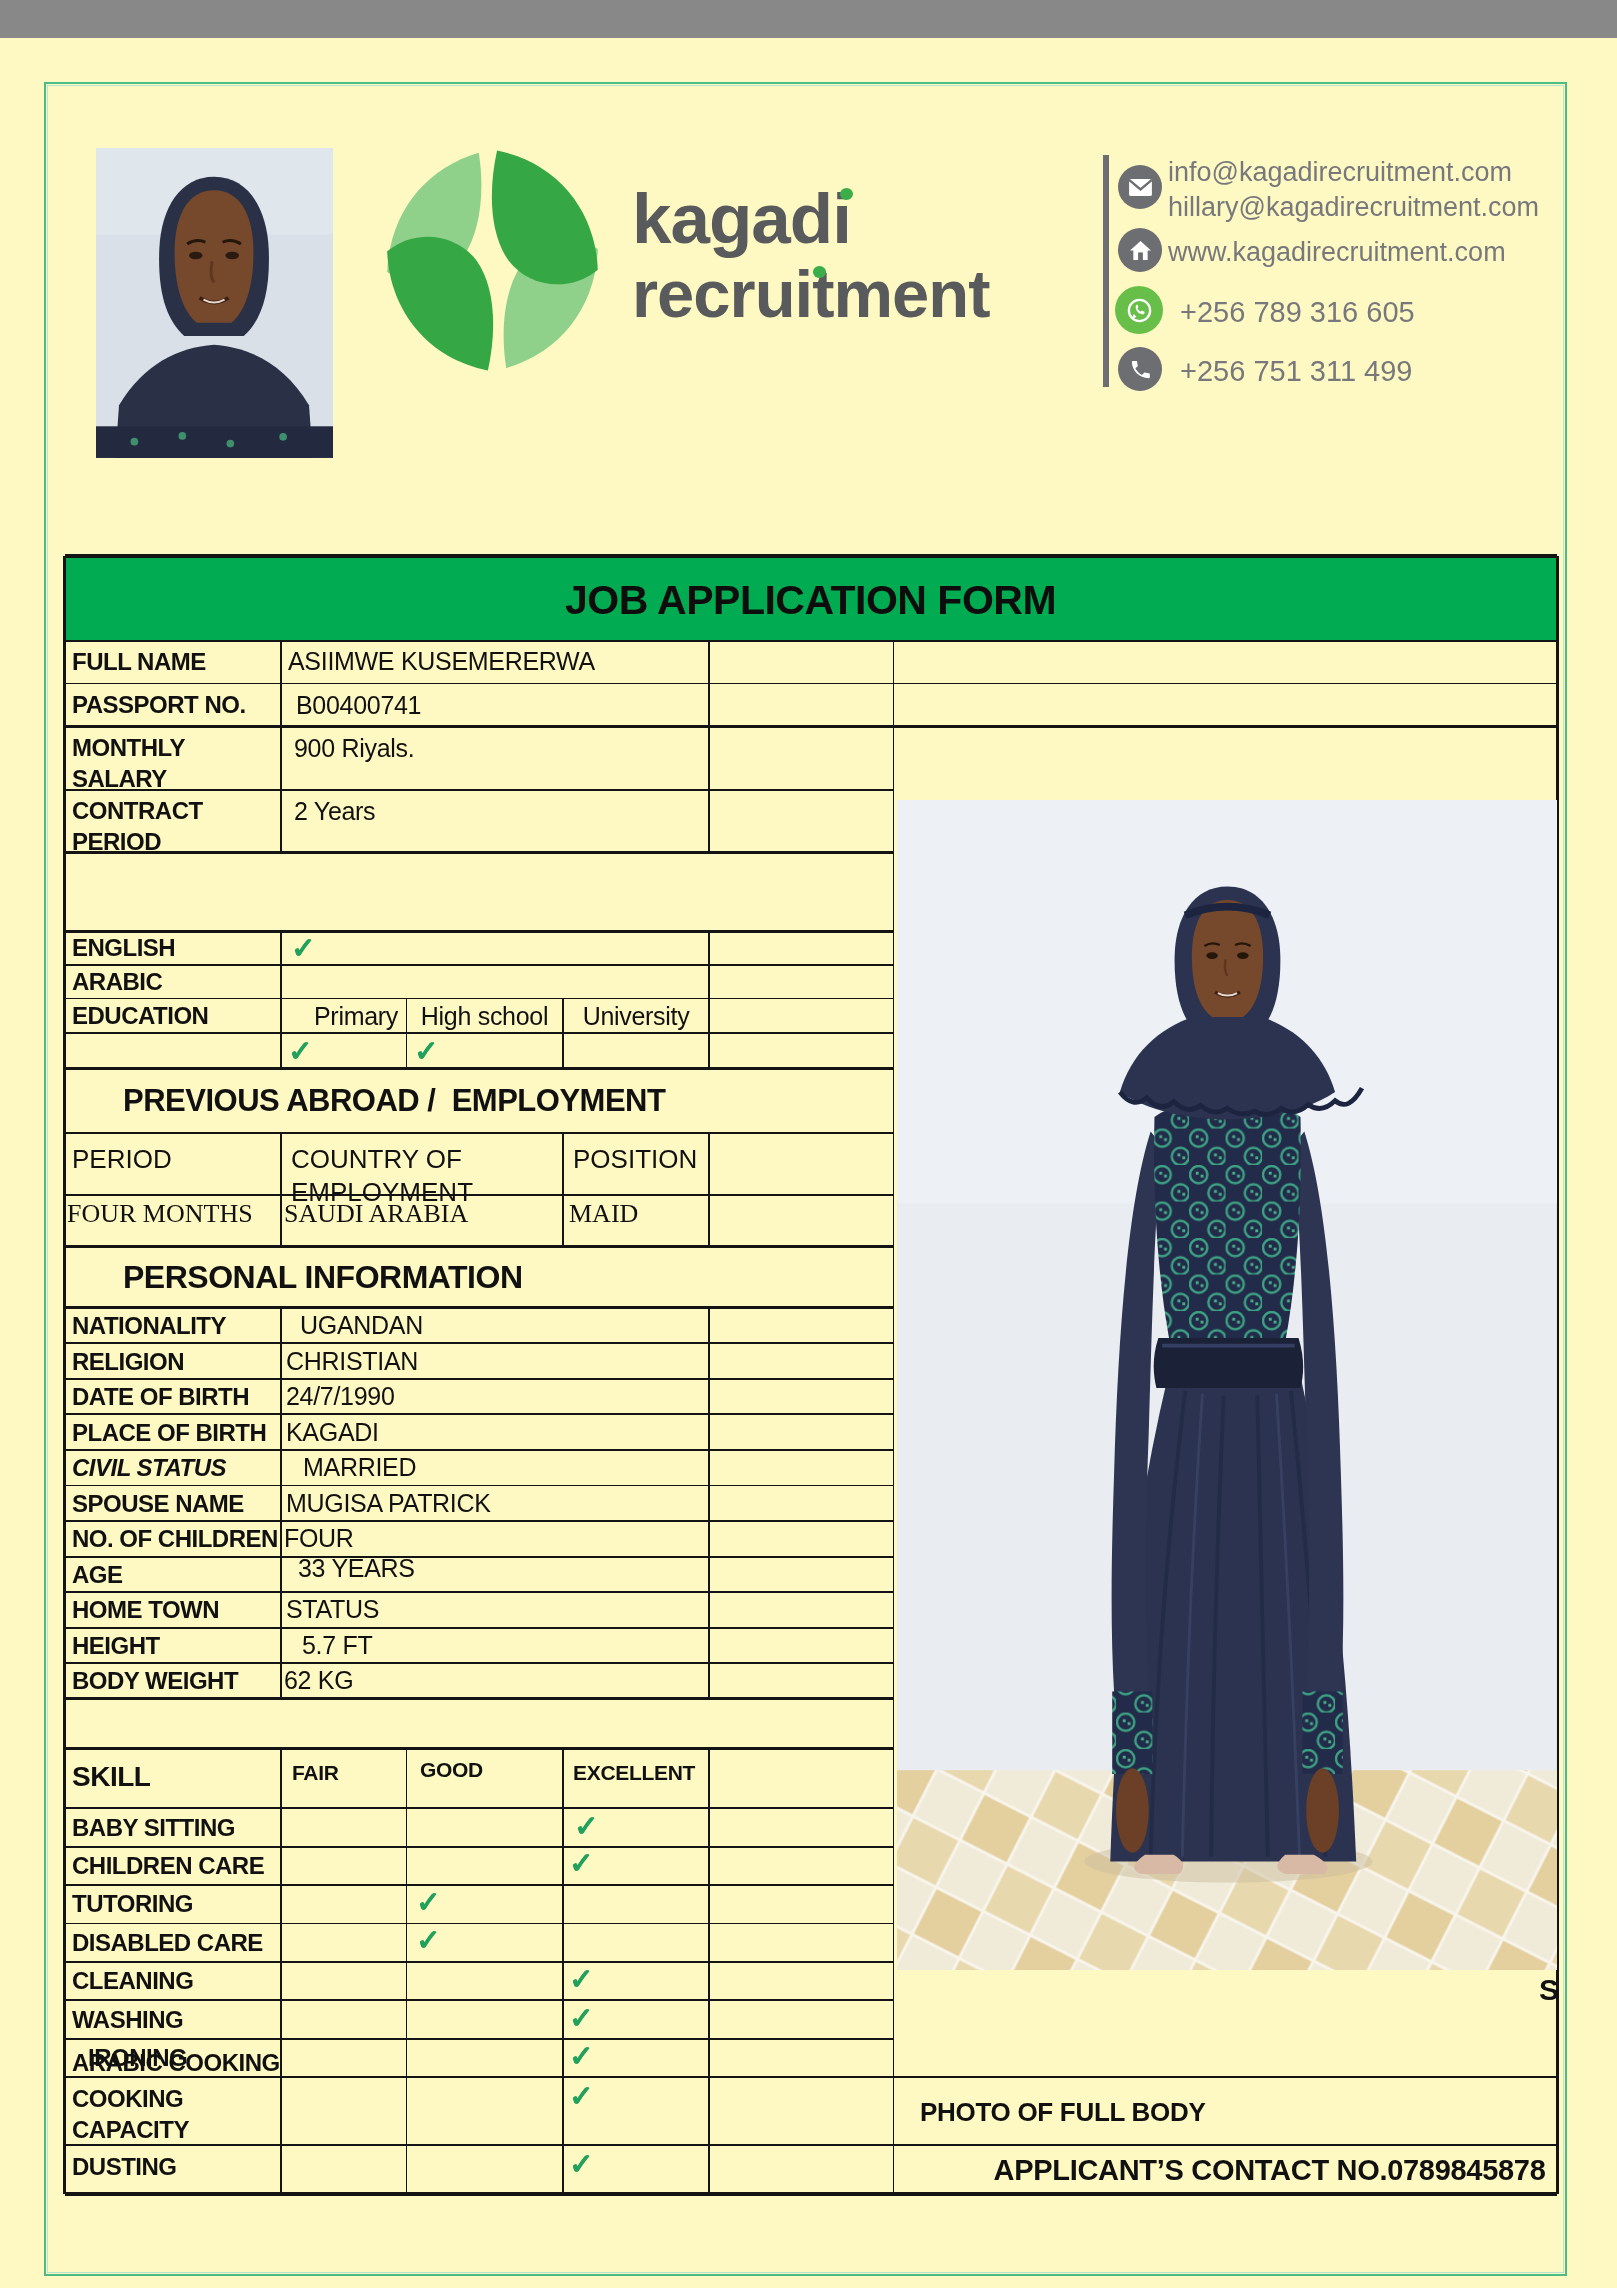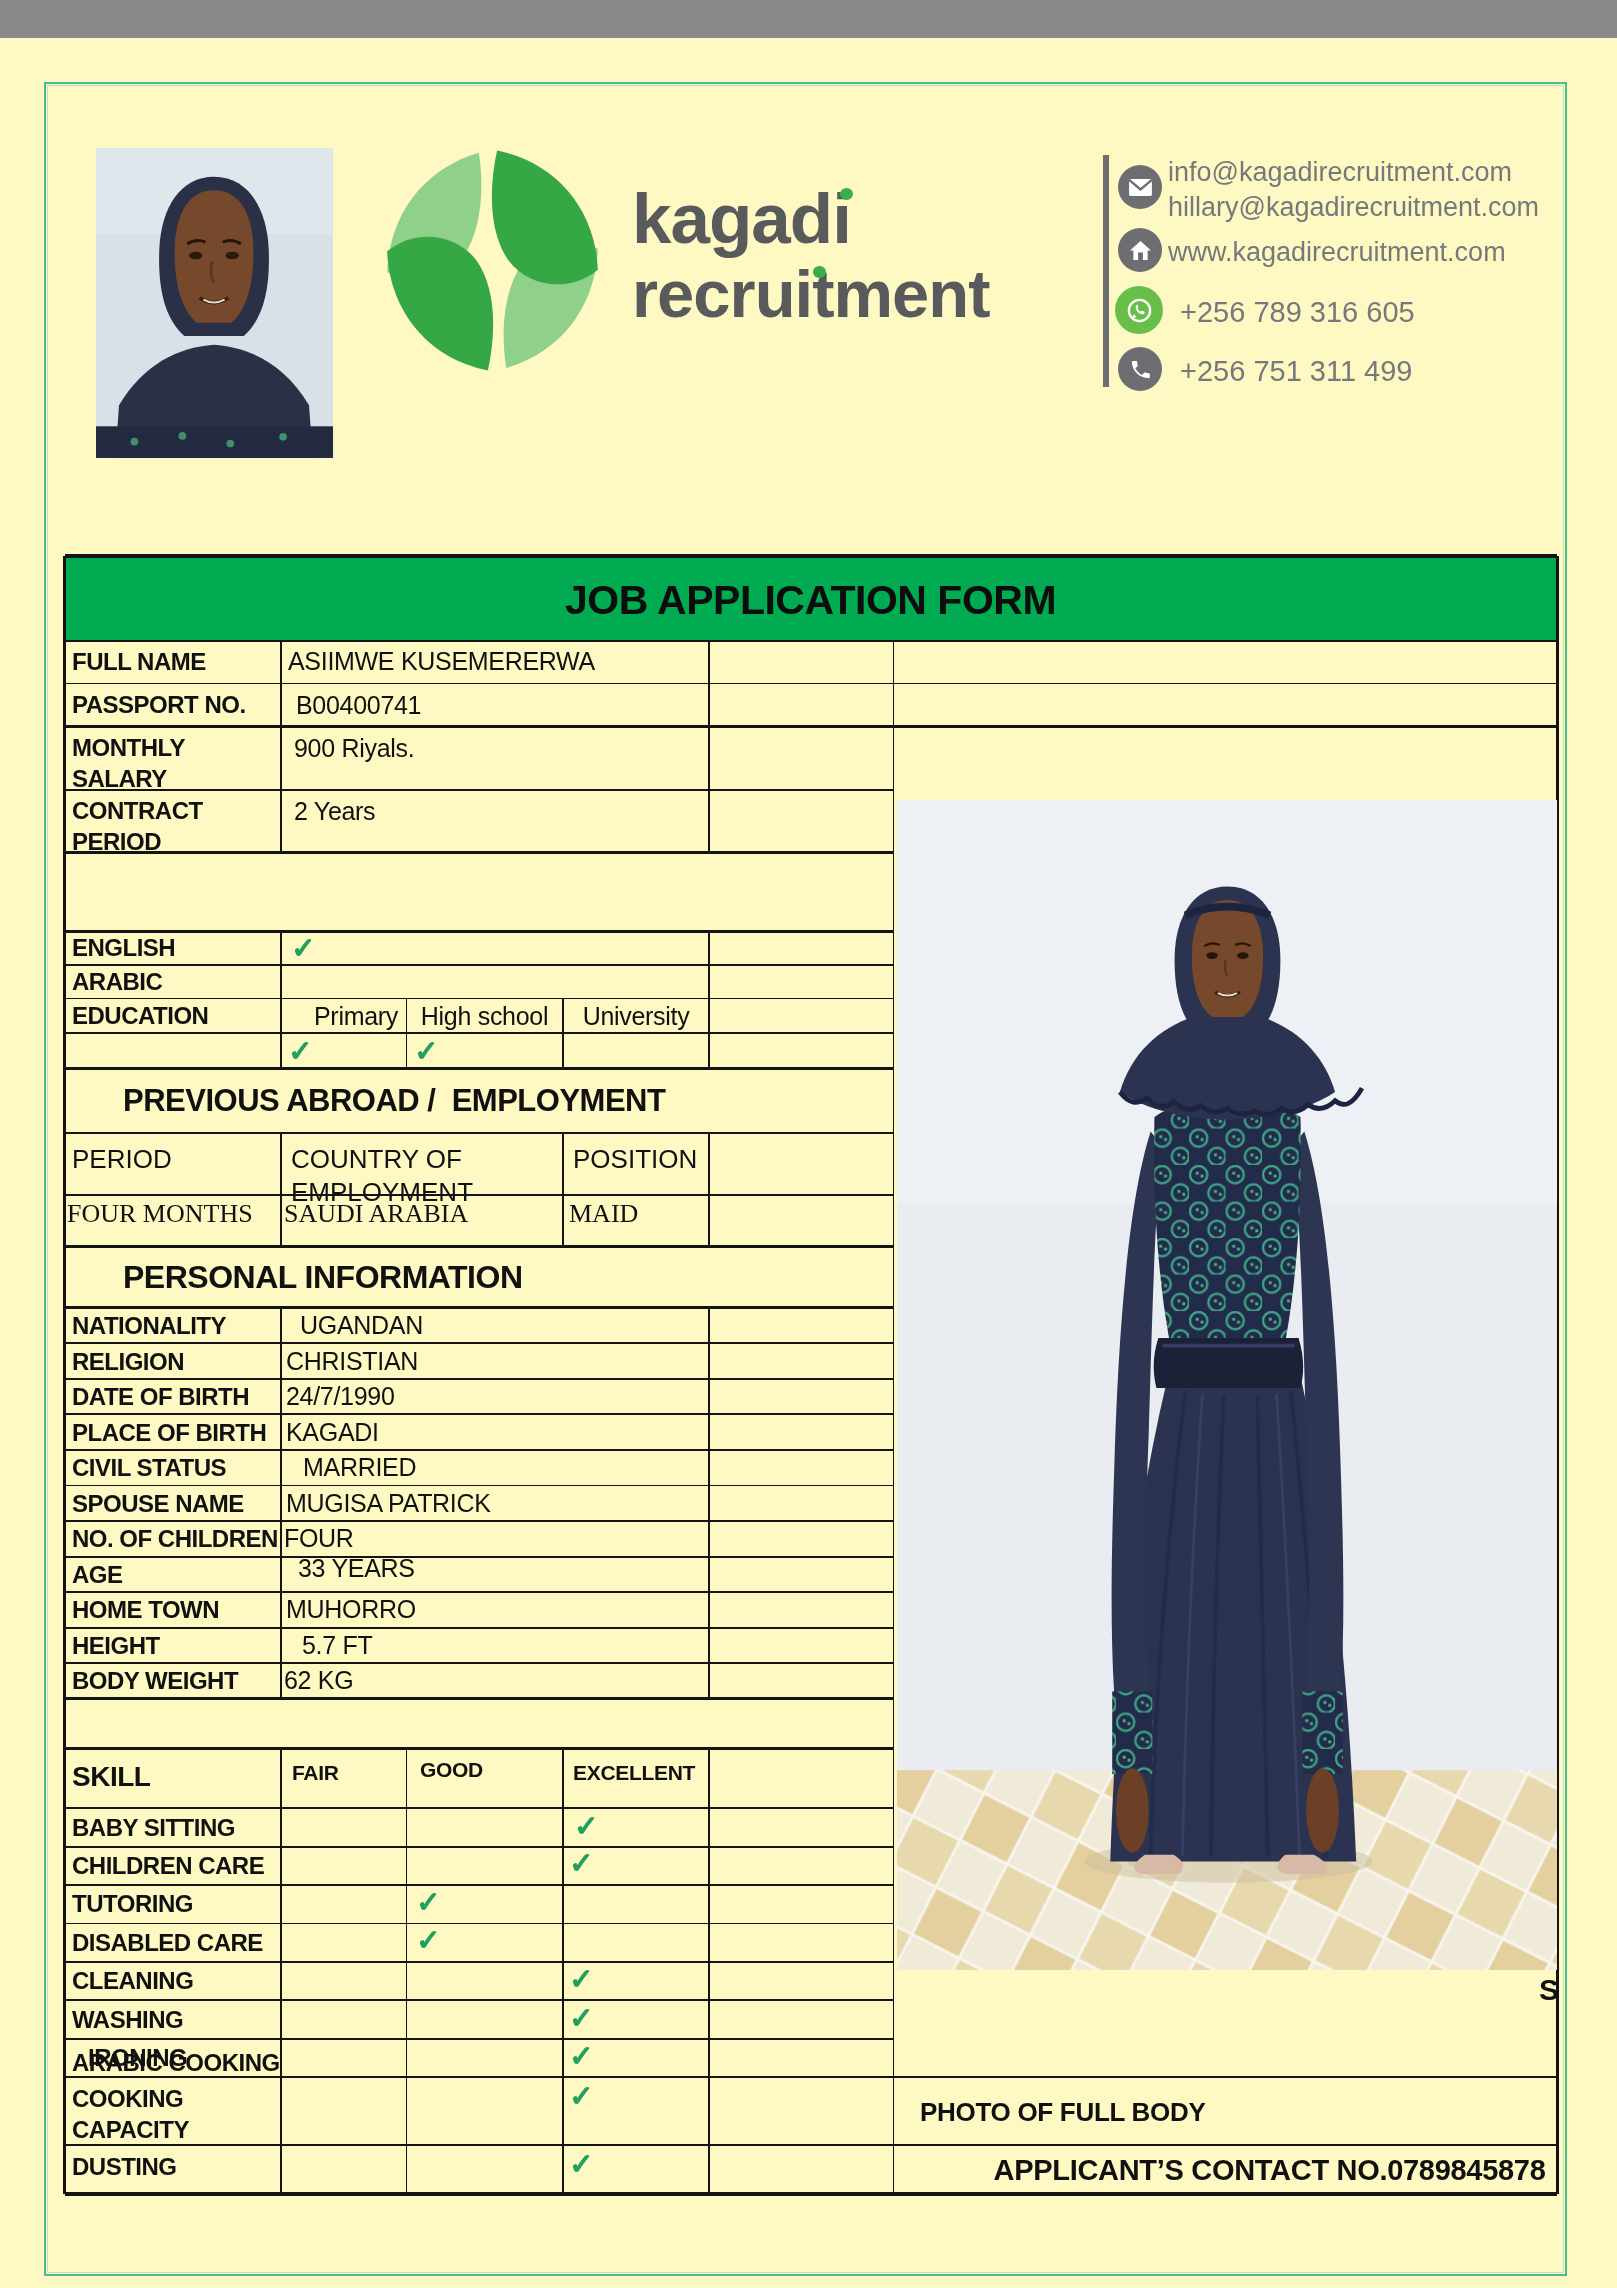--- a/index.html
+++ b/index.html
@@ -228,30 +228,30 @@
 
   <div class="cell sec" style="left:123px;top:1209px;width:672px;height:61px;">PERSONAL INFORMATION</div>
   <div class="cell lbl" style="left:72px;top:1270px;width:207px;height:36px;">NATIONALITY</div>
   <div class="cell val" style="left:300px;top:1270px;width:403px;height:36px;">UGANDAN</div>
   <div class="cell lbl" style="left:72px;top:1306px;width:207px;height:36px;">RELIGION</div>
   <div class="cell val" style="left:286px;top:1306px;width:403px;height:36px;">CHRISTIAN</div>
   <div class="cell lbl" style="left:72px;top:1341px;width:207px;height:36px;">DATE OF BIRTH</div>
   <div class="cell val" style="left:286px;top:1341px;width:403px;height:36px;">24/7/1990</div>
   <div class="cell lbl" style="left:72px;top:1377px;width:207px;height:36px;">PLACE OF BIRTH</div>
   <div class="cell val" style="left:286px;top:1377px;width:403px;height:36px;">KAGADI</div>
-  <div class="cell lbl" style="left:72px;top:1412px;width:207px;height:36px;">CIVIL STATUS</div>
+  <div class="cell lbl" style="left:72px;top:1412px;width:207px;height:36px;font-style:italic;">CIVIL STATUS</div>
   <div class="cell val" style="left:303px;top:1412px;width:403px;height:36px;">MARRIED</div>
   <div class="cell lbl" style="left:72px;top:1448px;width:207px;height:36px;">SPOUSE NAME</div>
   <div class="cell val" style="left:286px;top:1448px;width:403px;height:36px;">MUGISA PATRICK</div>
   <div class="cell lbl" style="left:72px;top:1483px;width:209px;height:36px;">NO. OF CHILDREN</div>
   <div class="cell val" style="left:284px;top:1483px;width:403px;height:36px;">FOUR</div>
   <div class="cell lbl" style="left:72px;top:1519px;width:207px;height:36px;">AGE</div>
   <div class="cell val" style="left:298px;top:1519px;width:403px;height:24px;">33 YEARS</div>
   <div class="cell lbl" style="left:72px;top:1554px;width:207px;height:36px;">HOME TOWN</div>
-  <div class="cell val" style="left:286px;top:1554px;width:403px;height:36px;">MUHORRO</div>
+  <div class="cell val" style="left:286px;top:1554px;width:403px;height:36px;">STATUS</div>
   <div class="cell lbl" style="left:72px;top:1590px;width:207px;height:36px;">HEIGHT</div>
   <div class="cell val" style="left:302px;top:1590px;width:403px;height:36px;">5.7 FT</div>
   <div class="cell lbl" style="left:72px;top:1625px;width:207px;height:36px;">BODY WEIGHT</div>
   <div class="cell val" style="left:284px;top:1625px;width:403px;height:36px;">62 KG</div>
 
   <div class="cell lbl topal" style="left:72px;top:1721px;width:192px;height:38px;font-size:28px;">SKILL</div>
   <div class="cell colh topal" style="left:292px;top:1723px;width:106px;height:29px;">FAIR</div>
   <div class="cell colh topal" style="left:420px;top:1720px;width:134px;height:29px;">GOOD</div>
   <div class="cell colh topal" style="left:573px;top:1723px;width:134px;height:29px;">EXCELLENT</div>
 

